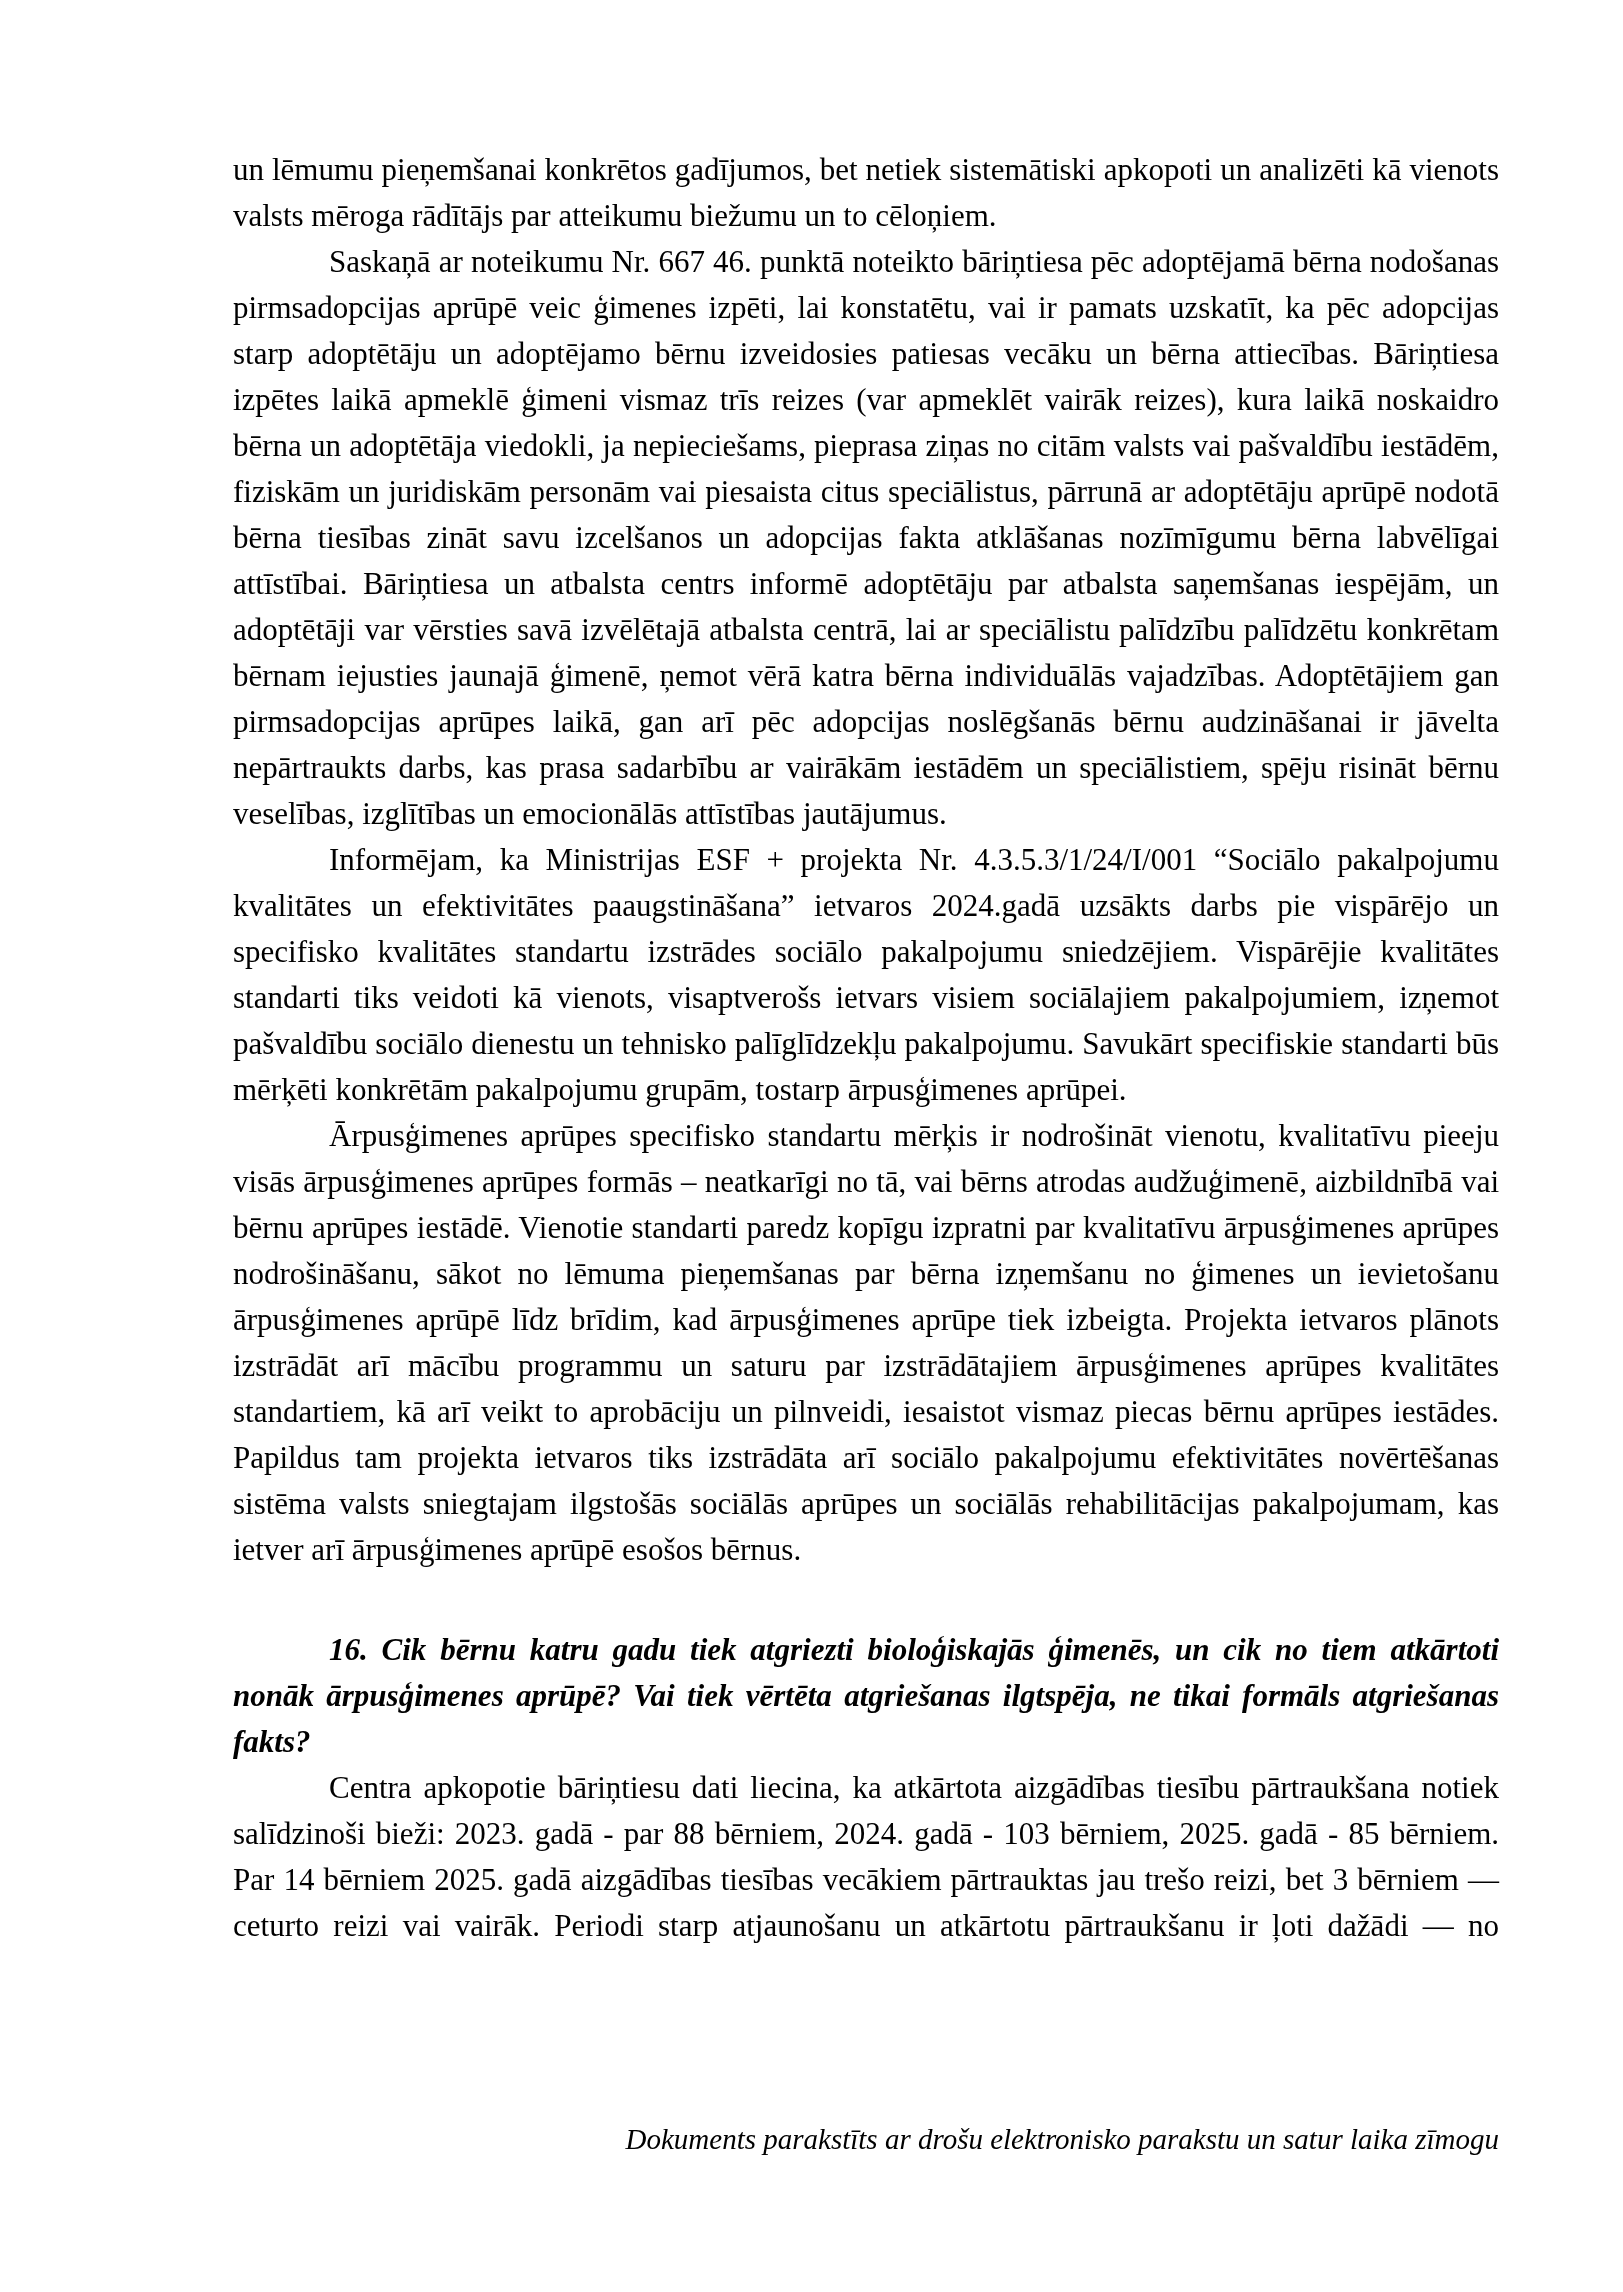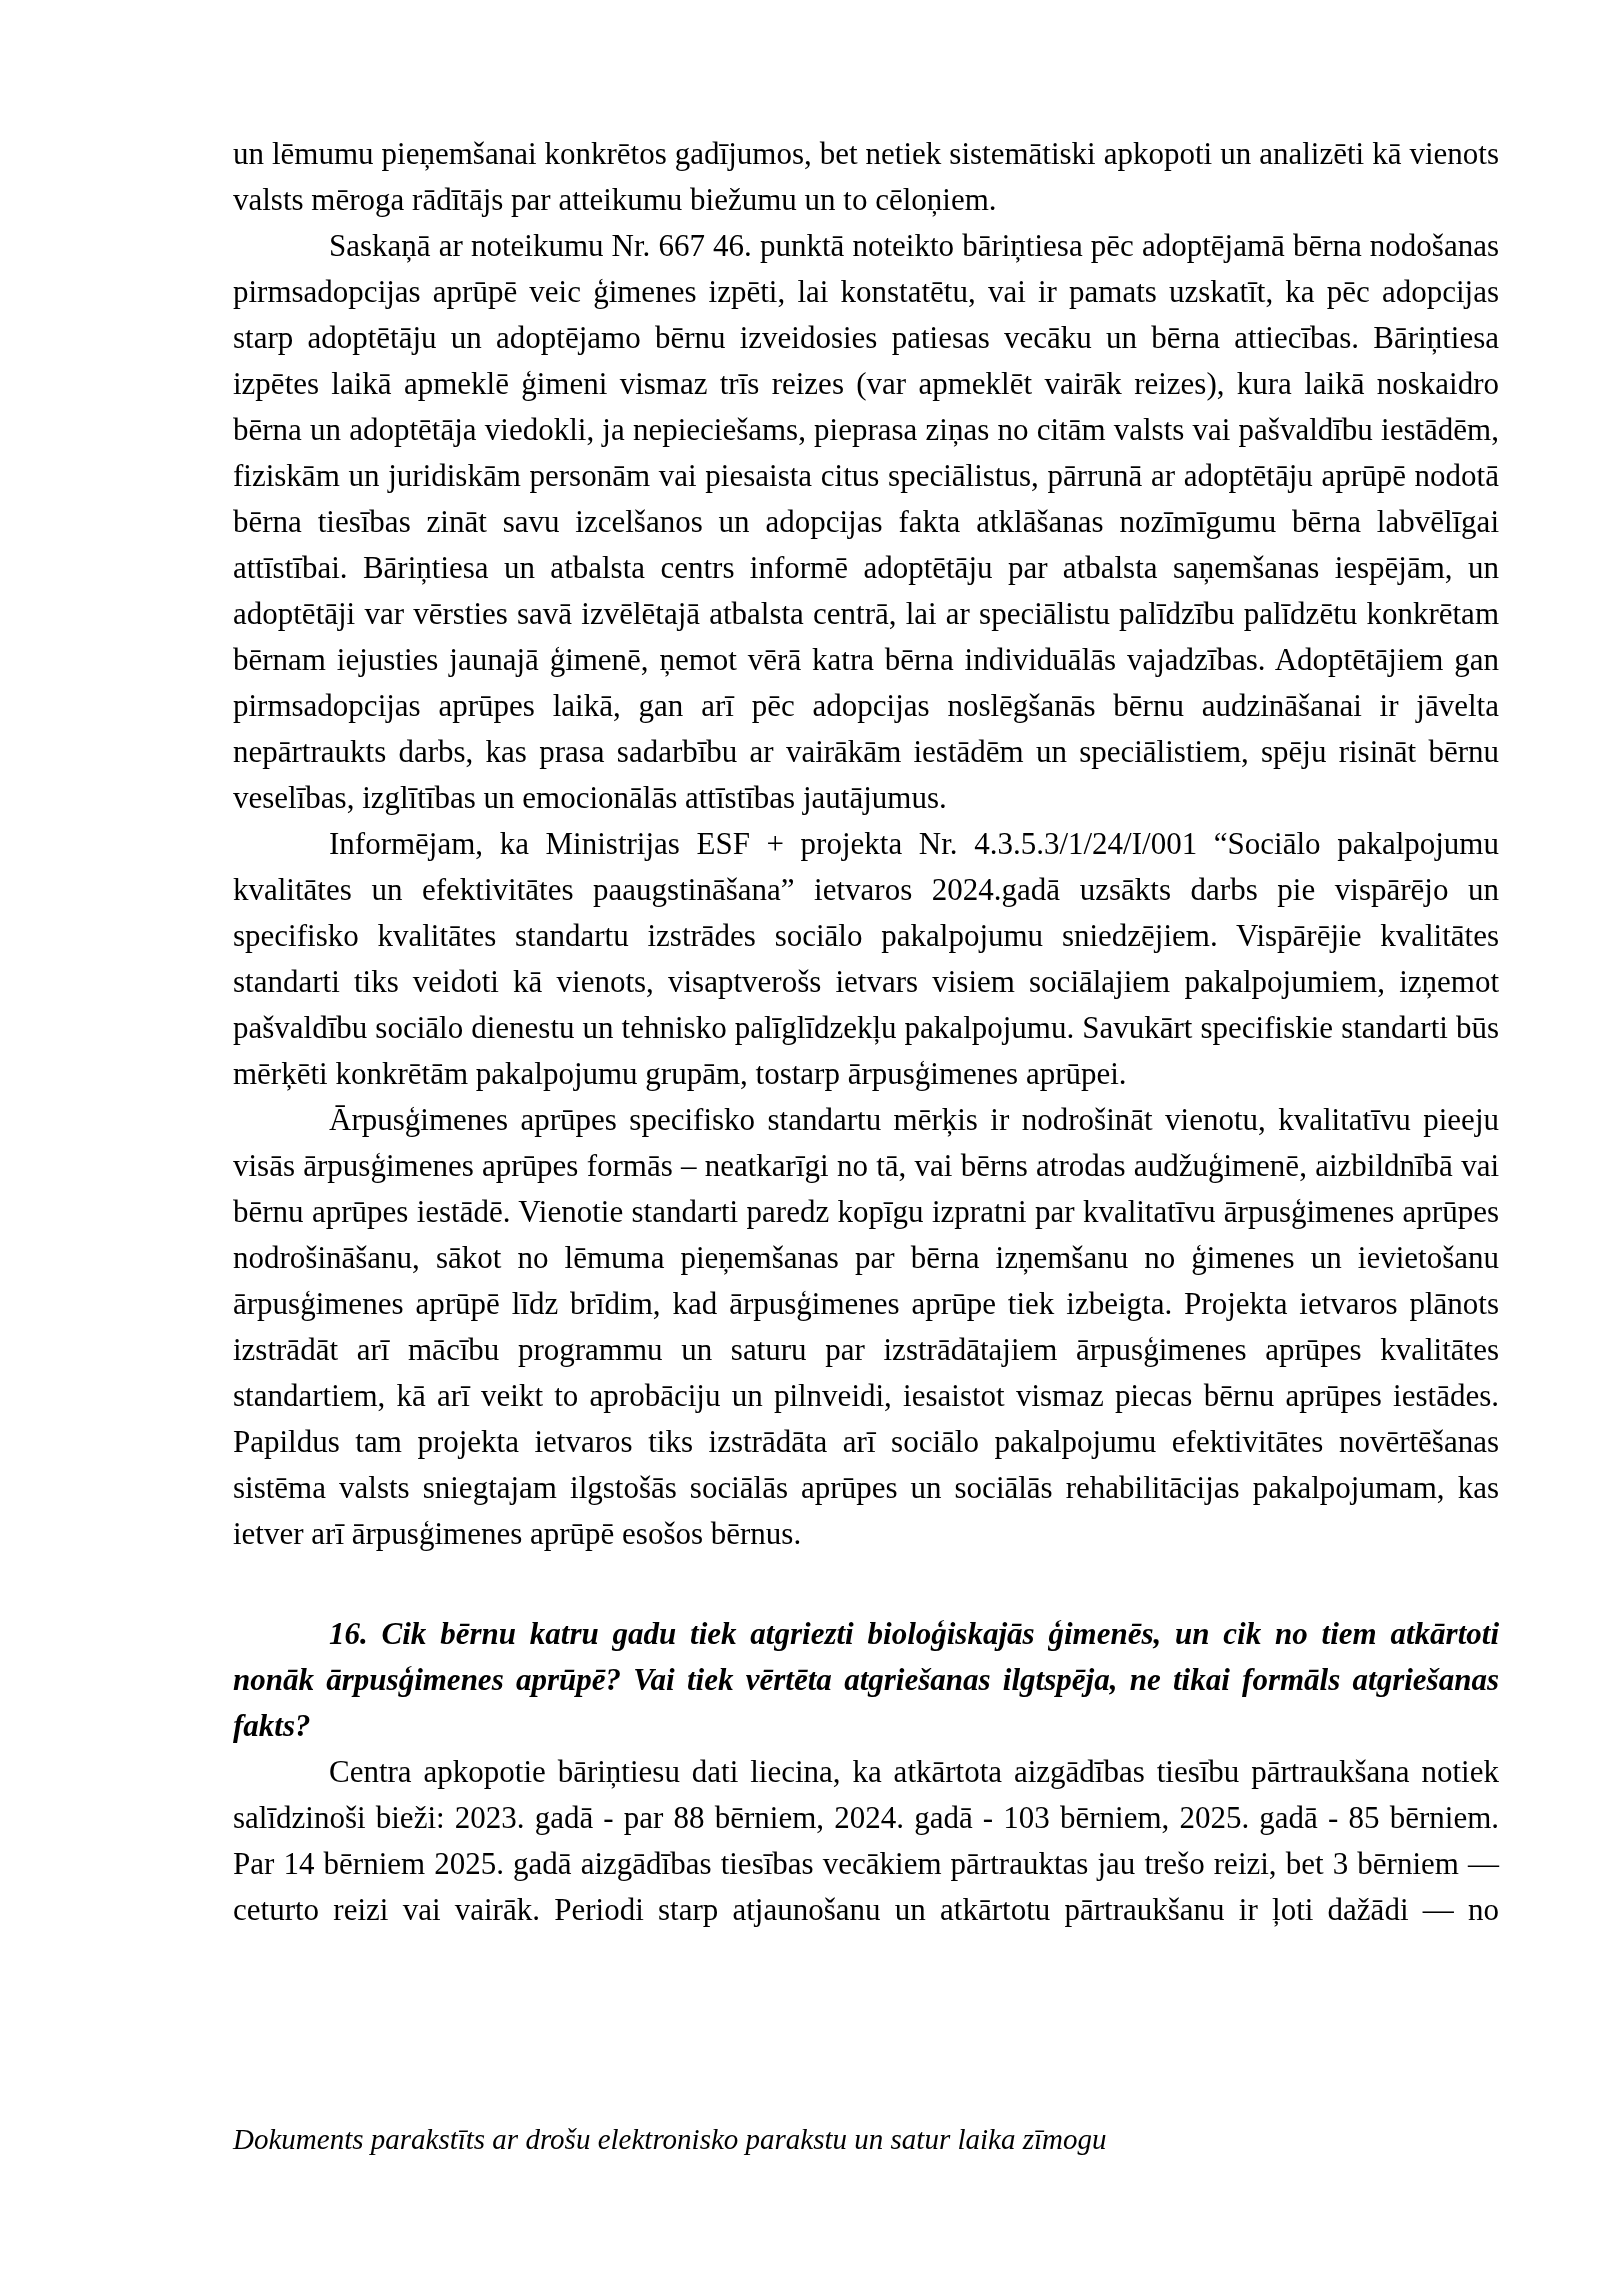--- a/index.html
+++ b/index.html
@@ -12,21 +12,21 @@
     width: 1623px;
     height: 2293px;
     background: #ffffff;
     color: #000000;
     font-family: "Liberation Serif", "DejaVu Serif", serif;
     overflow: hidden;
   }
   .content {
     position: absolute;
     left: 233px;
-    top: 131px;
+    top: 147px;
     width: 1266px;
     font-size: 31px;
     line-height: 46px;
     text-align: justify;
     letter-spacing: 0px;
   }
   .content p {
     margin: 0;
     padding: 0;
     text-indent: 96px;
@@ -40,21 +40,21 @@
     margin-top: 54px;
   }
   .content p.continues {
     text-align-last: justify;
   }
   .footer-note {
     position: absolute;
     left: 233px;
     top: 2120px;
     width: 1266px;
-    text-align: left;
+    text-align: right;
     font-style: italic;
     font-size: 29px;
     line-height: 39px;
   }
 </style>
 </head>
 <body>
 
 <div class="page">
   <div class="content">

